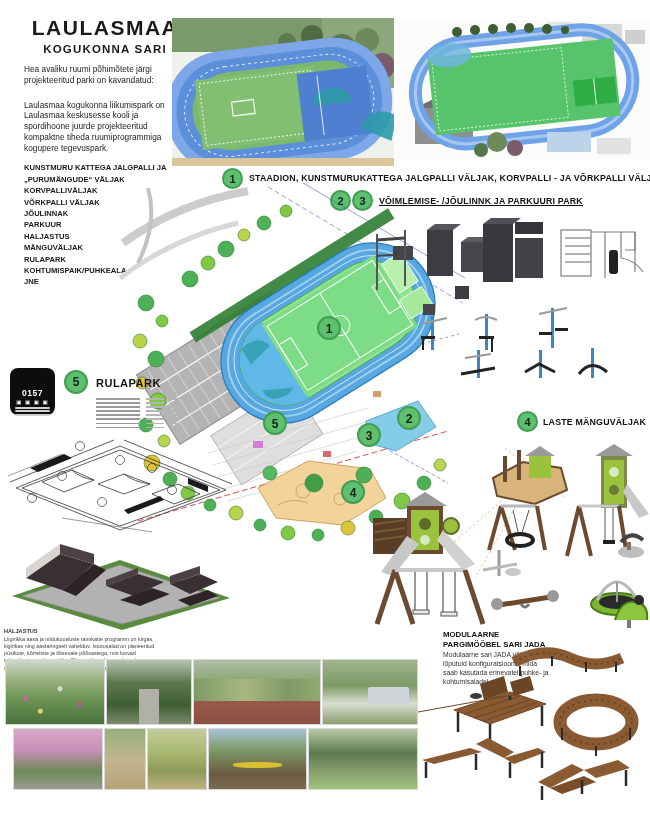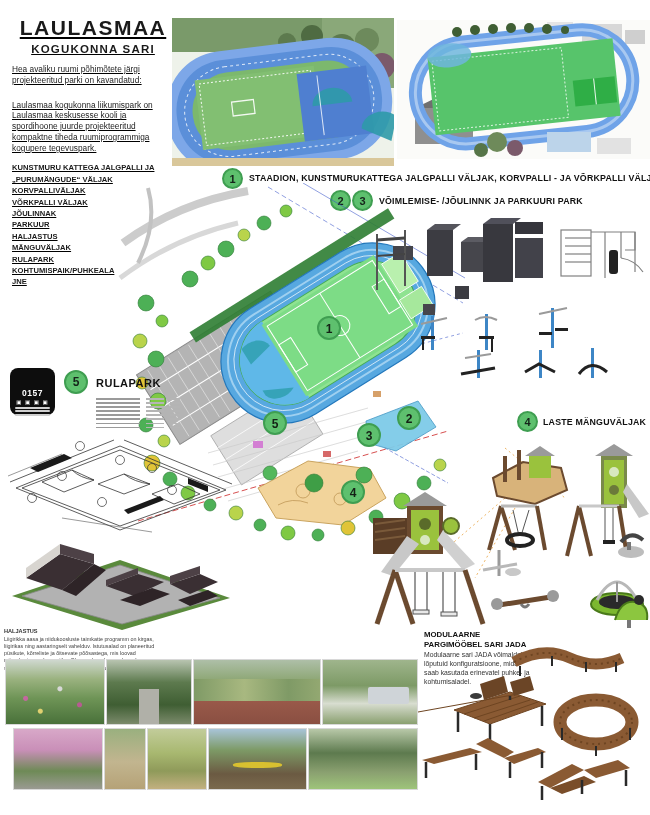--- a/index.html
+++ b/index.html
@@ -42,21 +42,21 @@
   .furn-head{font-weight:800;font-size:7.8px;color:#111;line-height:1.25;}
   .furn-body{font-size:6.8px;line-height:1.3;color:#333;margin-top:2px;}
 
   svg{display:block;}
 </style>
 </head>
 <body>
 
 <div class="poster">
 
-  <div class="abs" style="left:12px;top:16px;width:162px;text-decoration:underline;">
+  <div class="abs" style="left:24px;top:16px;width:162px;">
     <div class="title">LAULASMAA</div>
     <div class="subtitle">KOGUKONNA SARI</div>
     <div class="para" style="margin-top:9px;">Hea avaliku ruumi põhimõtete järgi projekteeritud parki on kavandatud:</div>
     <div class="para" style="margin-top:14px;">Laulasmaa kogukonna liikumispark on Laulasmaa keskusesse kooli ja spordihoone juurde projekteeritud kompaktne tiheda ruumiprogrammiga kogupere tegevuspark.</div>
     <ul class="featlist" style="margin-top:9px;">
       <li>KUNSTMURU KATTEGA JALGPALLI JA „PURUMÄNGUDE“ VÄLJAK</li>
       <li>KORVPALLIVÄLJAK</li>
       <li>VÕRKPALLI VÄLJAK</li>
       <li>JÕULINNAK</li>
       <li>PARKUUR</li>
@@ -130,21 +130,21 @@
     <span>1</span>
   </div>
   <div class="abs seclabel" style="left:249px;top:173px;">STAADION, KUNSTMURUKATTEGA JALGPALLI VÄLJAK, KORVPALLI - JA VÕRKPALLI VÄLJAK</div>
 
   <div class="abs marker mk20" style="left:330px;top:190px;">
     <span>2</span>
   </div>
   <div class="abs marker mk20" style="left:352px;top:190px;">
     <span>3</span>
   </div>
-  <div class="abs seclabel" style="left:379px;top:196px;">VÕIMLEMISE- /JÕULINNK JA PARKUURI PARK</div>
+  <div class="abs seclabel" style="left:379px;top:196px;text-decoration:underline;">VÕIMLEMISE- /JÕULINNK JA PARKUURI PARK</div>
 
   <svg class="abs" style="left:118px;top:183px;" width="347" height="382" viewBox="0 0 347 382">
 
     <path d="M5 60 Q 60 20 130 8" fill="none" stroke="#cccccc" stroke-width="8"></path>
     <path d="M2 95 Q 55 55 120 40" fill="none" stroke="#d8d8d8" stroke-width="5"></path>
     <path d="M30 5 Q 40 40 20 80" fill="none" stroke="#c2c2c2" stroke-width="4"></path>
 
     <g stroke="#3a55c8" stroke-width=".7" opacity=".8">
       <line x1="150" y1="4" x2="345" y2="120" stroke-dasharray="5 3"></line>
       <line x1="185" y1="0" x2="347" y2="95"></line>
@@ -601,21 +601,21 @@
     linear-gradient(180deg,#9ab07f 0%,#c2b58f 55%,#b5a277 100%);"></div>
   <div class="abs photo" style="left:147px;top:728px;width:60px;height:62px;background:
     linear-gradient(180deg,#c2cc9a 0%,#a8b870 40%,#8f9a5a 70%,#c2b080 100%);"></div>
   <div class="abs photo" style="left:208px;top:728px;width:99px;height:62px;background:
     linear-gradient(180deg,#a8c4d8 0%,#7d9a66 35%,#6b5a42 75%,#7a6a4e 100%);">
     <div style="position:absolute;left:25%;top:55%;width:50%;height:10%;background:#d8c030;border-radius:40%;"></div>
   </div>
   <div class="abs photo" style="left:308px;top:728px;width:110px;height:62px;background:
     linear-gradient(180deg,#b8c8a8 0%,#5d7a4e 40%,#8aa070 72%,#9ec47a 100%);"></div>
 
-  <div class="abs" style="left:424px;top:630px;width:108px;">
+  <div class="abs" style="left:443px;top:630px;width:108px;">
     <div class="furn-head">MODULAARNE</div>
     <div class="furn-head">PARGIMÖÖBEL SARI JADA</div>
     <div class="furn-body">Modulaarne sari JADA võimaldab lõputuid konfiguratsioone, mida saab kasutada erinevatel puhke- ja kohtumisaladel.</div>
   </div>
 
   <svg class="abs" style="left:418px;top:640px;" width="232" height="168" viewBox="0 0 232 168">
 
     <g>
       <path d="M96 22 q30 -16 56 -4 q26 12 52 0" fill="none" stroke="#8a5a33" stroke-width="11"></path>
       <path d="M96 22 q30 -16 56 -4 q26 12 52 0" fill="none" stroke="#6e4522" stroke-width="2" stroke-dasharray="2 4"></path>

